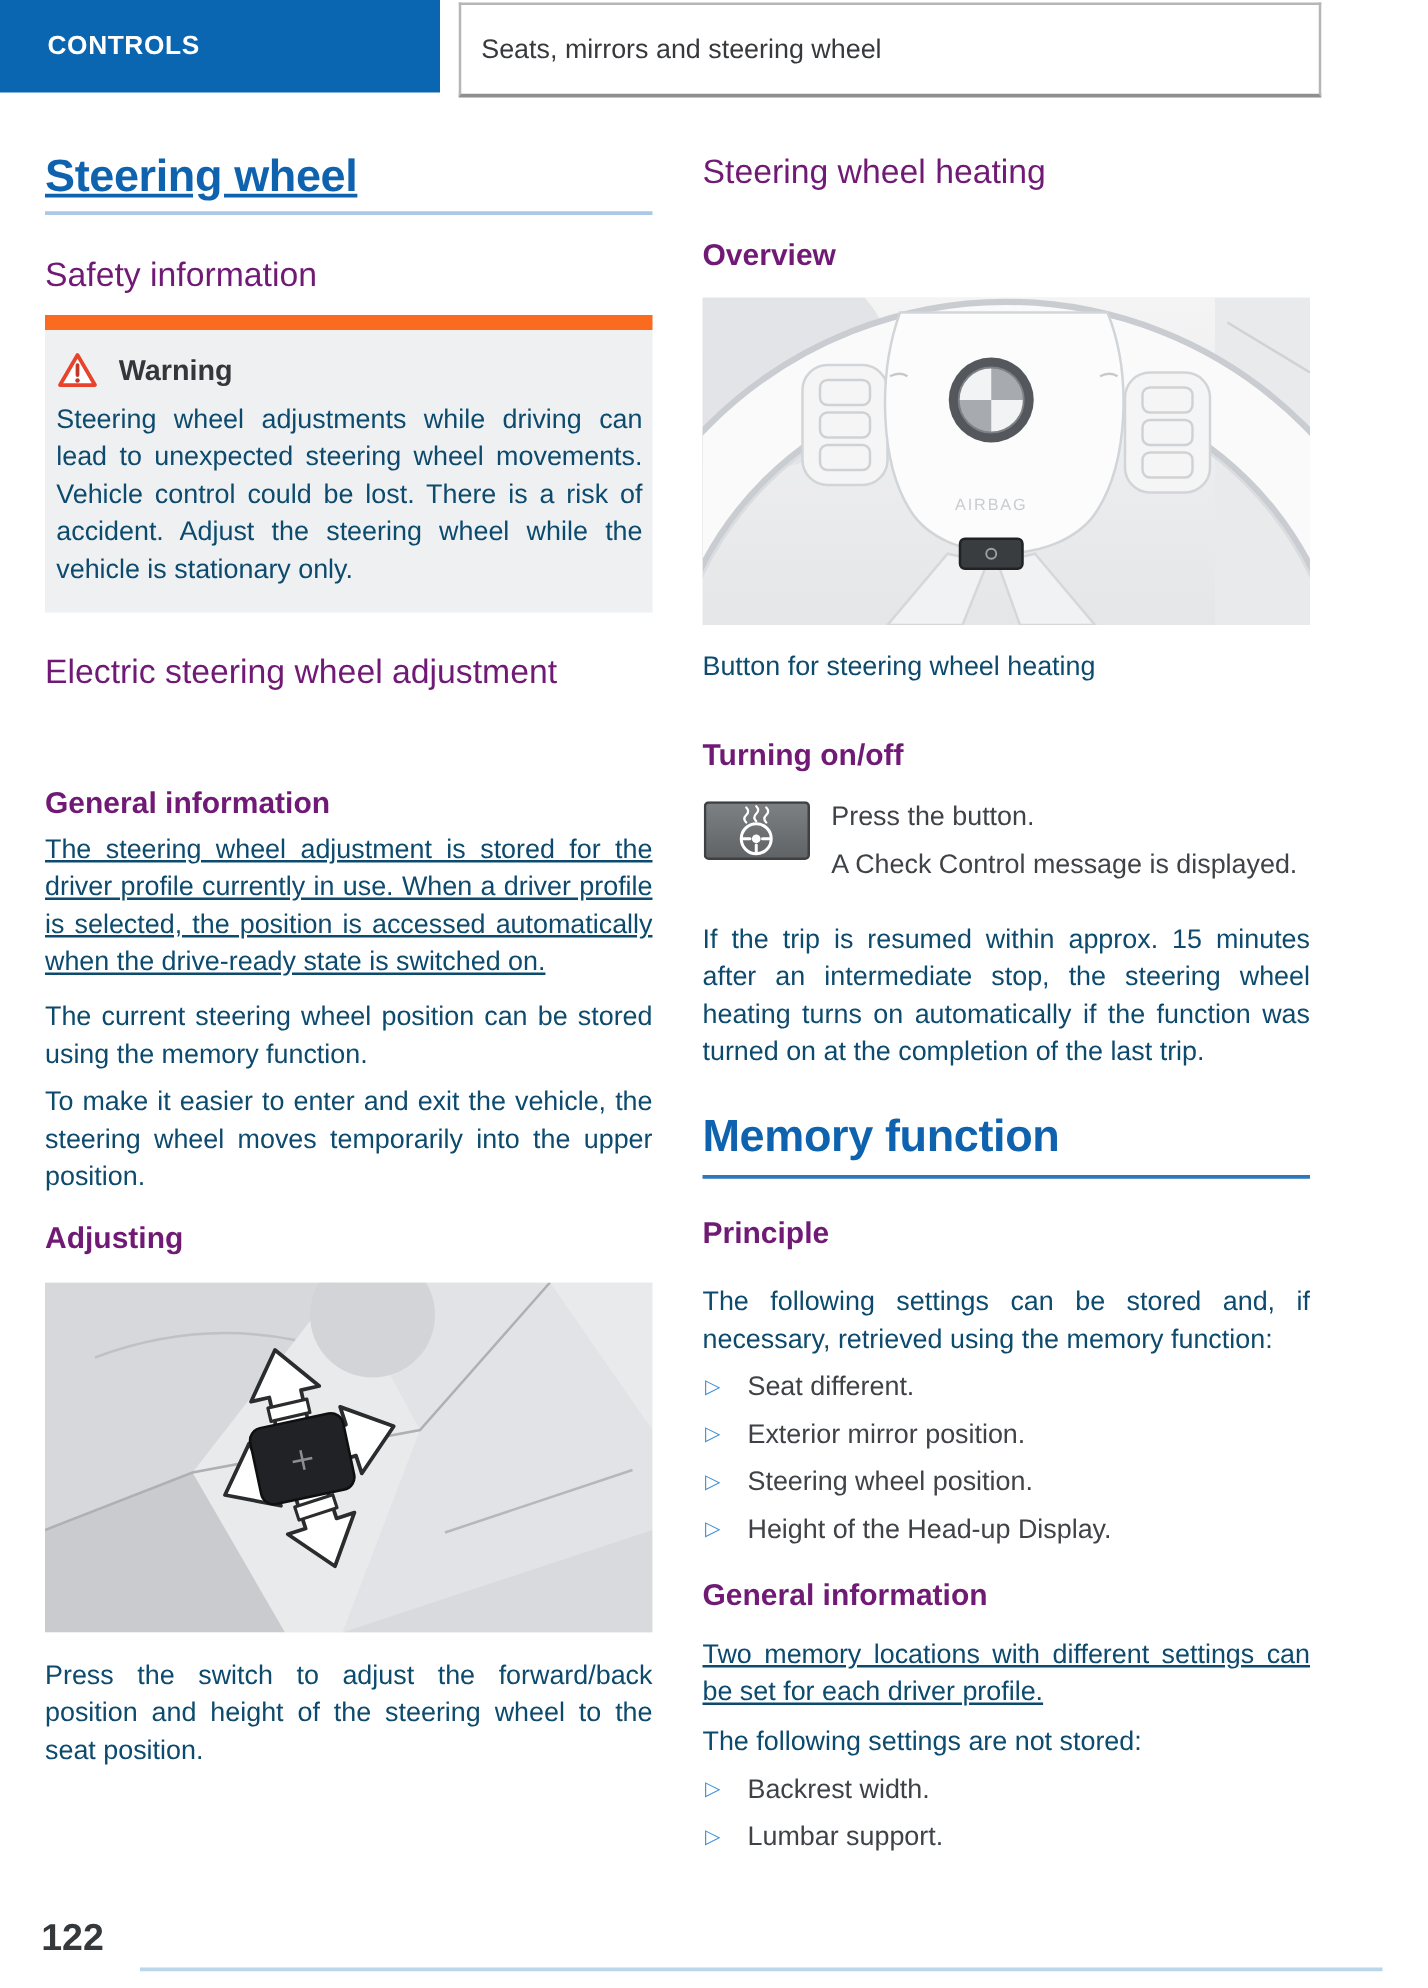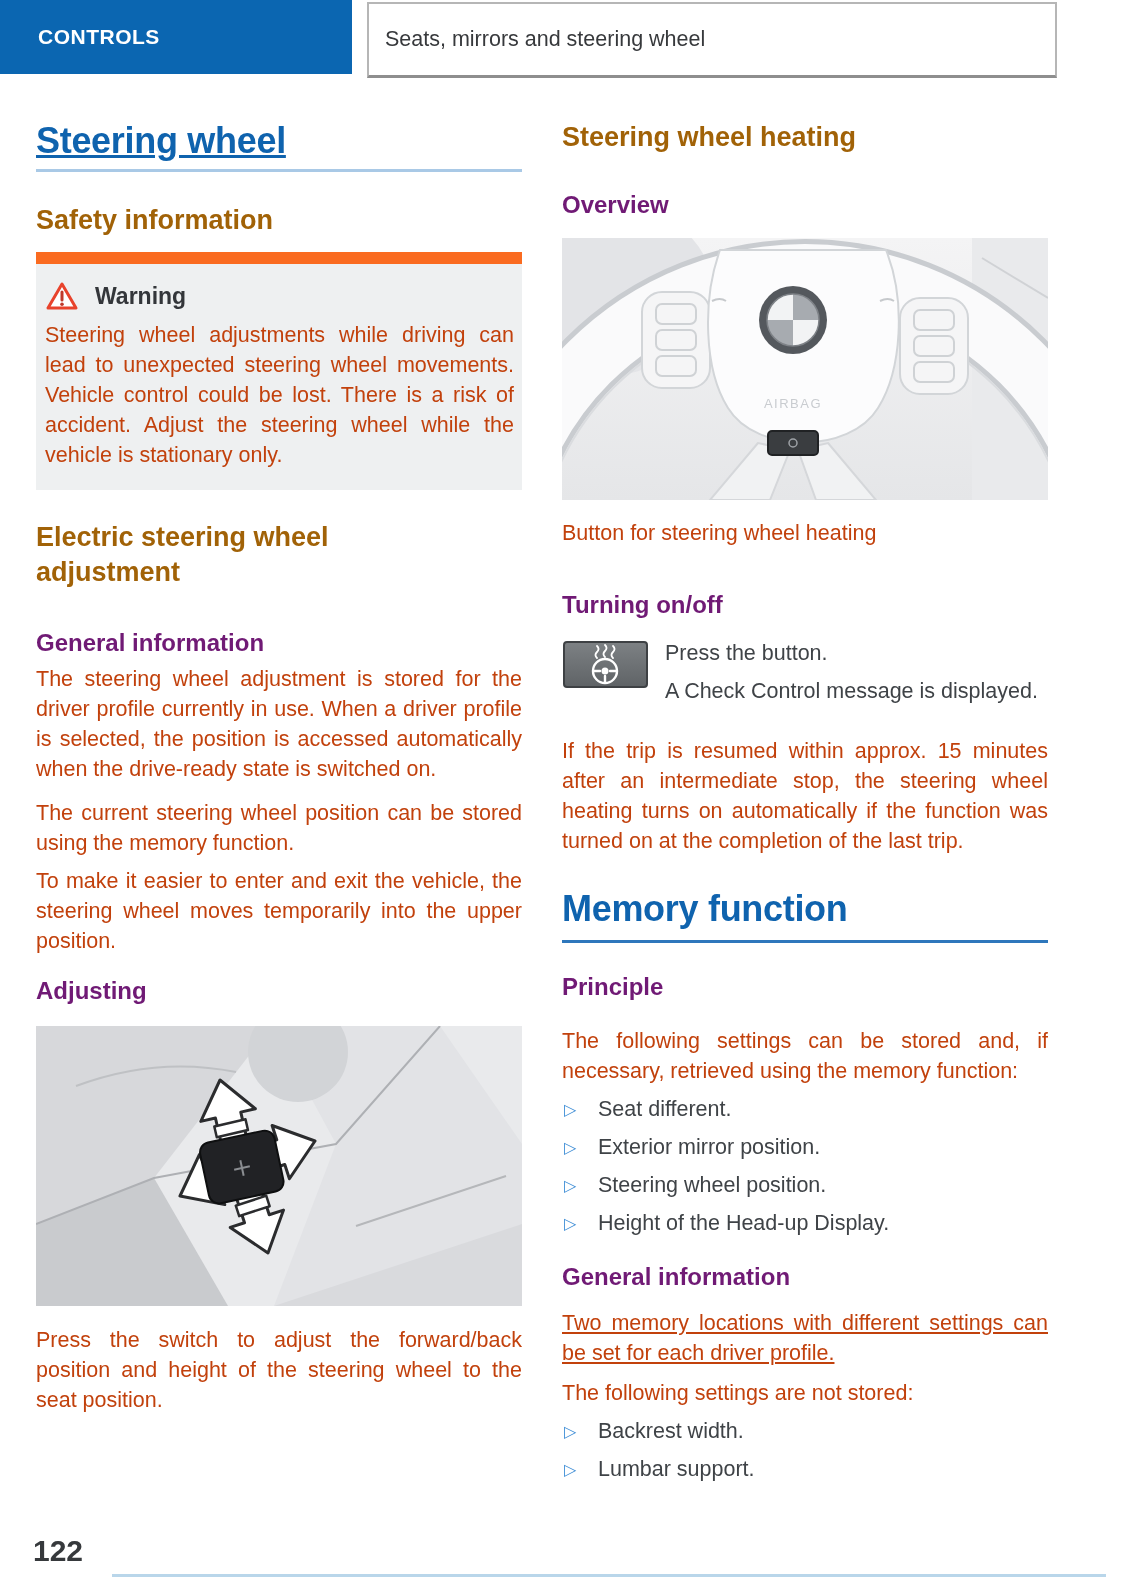--- a/index.html
+++ b/index.html
@@ -13,25 +13,25 @@
   .chapter-tab{left:0;top:4;width:352px;height:74px;background:#0b66b1;display:flex;align-items:center;}
   .chapter-tab span{margin-left:38px;color:#ffffff;font-size:21px;font-weight:bold;letter-spacing:.5px;text-align:center;}
   .section-box{left:367px;top:2px;width:686px;height:71px;background:#ffffff;border:2px solid #b6b6b6;border-bottom:3px solid #8e8e8e;display:flex;align-items:center;}
   .section-box span{margin-left:16px;font-size:21.5px;color:#37393c;}
 
   
   .col-l{left:36px;width:486px;}
   .col-r{left:562px;width:486px;}
 
   .h1{font-size:36px;font-weight:bold;color:#0f63ae;letter-spacing:-.3px;line-height:42px;}
-  .h2{font-size:27px;font-weight:bold;color:#a16207;line-height:35px;}
+  .h2{font-size:27px;font-weight:normal;color:#701a75;line-height:35px;}
   .h3{font-size:24px;font-weight:bold;color:#701a75;line-height:30px;}
   .rule-light{height:3px;background:#a9c9e6;}
   .rule-med{height:3px;background:#2e77bc;}
-  .body-text{font-size:21.5px;line-height:30px;text-align:justify;color:#c2410c;}
+  .body-text{font-size:21.5px;line-height:30px;text-align:justify;color:#0c4a6e;}
 
   
   .warn-box{height:238px;}
   .warn-orange{height:12px;background:#fa6b20;}
   .warn-body{height:226px;background:#eef0f1;overflow:hidden;}
   .warn-head{display:flex;align-items:center;gap:16px;margin:17px 10px 9px 9px;}
   .warn-title{font-size:23px;font-weight:bold;color:#33363a;}
   .warn-text{margin:0 8px 0 9px;}
 
   
@@ -77,21 +77,21 @@
           <circle cx="17" cy="23.3" r="1.8" fill="#c0392b"></circle>
         </svg>
         <span class="warn-title">Warning</span>
       </div>
       <p class="warn-text body-text">Steering wheel adjustments while driving can lead to unexpected steering wheel movements. Vehicle control could be lost. There is a risk of accident. Adjust the steering wheel while the vehicle is stationary only.</p>
     </div>
   </div>
 
   <div class="abs col-l h2" style="top:520px;width:420px;">Electric steering wheel adjustment</div>
   <div class="abs col-l h3" style="top:628px;">General information</div>
-  <div class="abs col-l body-text" style="top:664px;">The steering wheel adjustment is stored for the driver profile currently in use. When a driver profile is selected, the position is accessed automatically when the drive-ready state is switched on.</div>
+  <div class="abs col-l body-text" style="top:664px;text-decoration:underline;">The steering wheel adjustment is stored for the driver profile currently in use. When a driver profile is selected, the position is accessed automatically when the drive-ready state is switched on.</div>
   <div class="abs col-l body-text" style="top:798px;">The current steering wheel position can be stored using the memory function.</div>
   <div class="abs col-l body-text" style="top:866px;">To make it easier to enter and exit the vehicle, the steering wheel moves temporarily into the upper position.</div>
   <div class="abs col-l h3" style="top:976px;">Adjusting</div>
 
   <div class="abs col-l figure" style="top:1026px;height:280px;">
     <svg width="486" height="280" viewBox="0 0 486 280">
       <rect width="486" height="280" fill="#e9eaec"></rect>
       <polygon points="0,0 236,0 118,152 0,198" fill="#d7d8db"></polygon>
       <polygon points="236,0 404,0 486,118 486,280 238,280 300,118" fill="#e2e3e6"></polygon>
       <circle cx="262" cy="26" r="50" fill="#d2d4d7"></circle>

